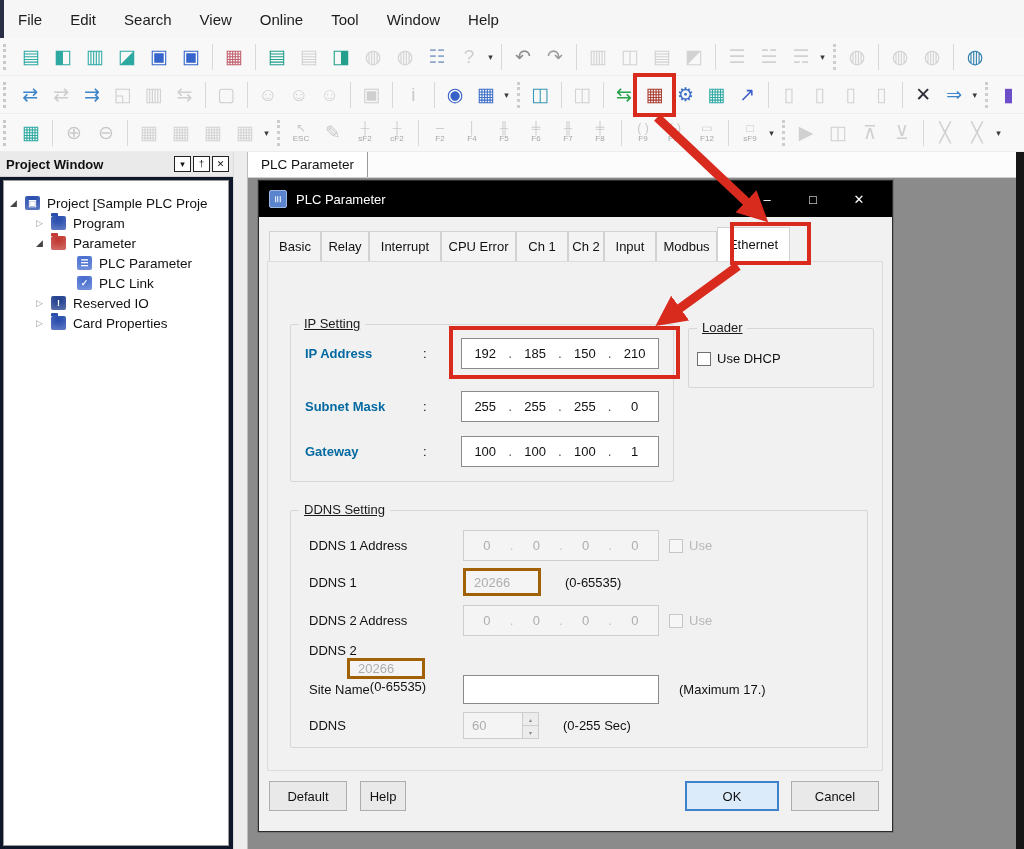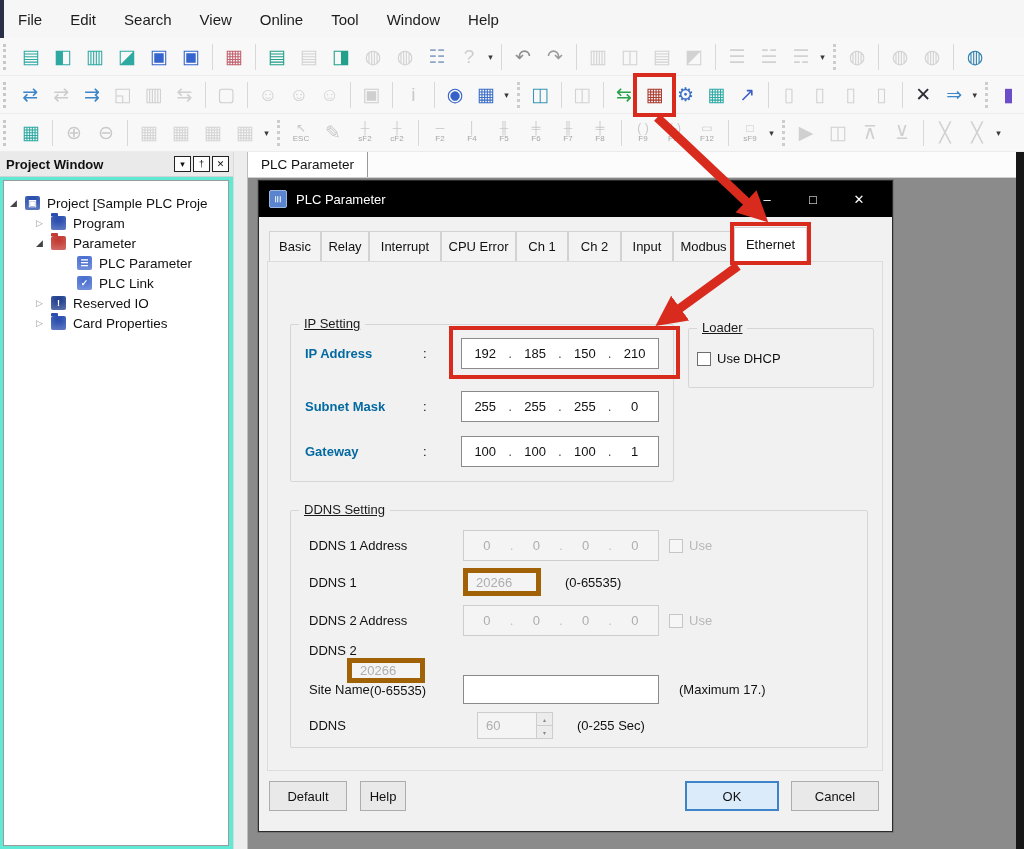--- a/index.html
+++ b/index.html
@@ -20,21 +20,21 @@
   .tsep { width:1px; height:26px; background:#d8d8d8; margin:0 5px; }
   .tsep.dot { width:0; background:none; border-left:3px dotted #cdcdcd; }
   .tbi { width:30px; height:34px; margin:0 1px; display:flex; flex-direction:column;
          align-items:center; justify-content:center; border-radius:3px; }
   .tbi .g { font-size:19px; line-height:1; }
   .tbi.has-fl .g { font-size:12px; }
   .tbi .fl { font-size:8px; line-height:1; color:#a6a6a6; margin-top:1px; }
   .ddc { font-size:9px; color:#3a3a3a; width:11px; text-align:center; }
 
   
-  .project-panel { position:absolute; left:0; top:152px; width:233px; height:697px; background:#5eead4; }
+  .project-panel { position:absolute; left:0; top:152px; width:233px; height:697px; background:#0f172a; }
   .pp-title { height:25px; background:#eaeaea; border-bottom:1px solid #d2d2d2;
               display:flex; align-items:center; padding:0 4px 0 6px; }
   .pp-title .t { font-size:13px; font-weight:bold; color:#111; flex:1; }
   .pp-btn { width:17px; height:16px; background:#fdfdfd; border:1px solid #222; margin-left:2px;
             display:flex; align-items:center; justify-content:center; font-size:9px; color:#111; }
   .pp-tree { position:absolute; left:3px; top:28px; right:4px; bottom:3px;
              background:#fff; border:1px solid #9a9a9a; padding-top:12px; }
   .trow { height:20px; display:flex; align-items:center; font-size:13.5px; color:#111;
           white-space:nowrap; overflow:hidden; }
   .trow.l0 { padding-left:6px; } .trow.l1 { padding-left:32px; } .trow.l2 { padding-left:58px; }
@@ -97,25 +97,25 @@
   .cbrow { position:absolute; left:8px; display:flex; align-items:center; }
   .cb { width:14px; height:14px; background:#fff; border:1px solid #6e6e6e; margin-right:6px; flex:0 0 14px; }
   .cb.dis { border-color:#c6c6c6; background:#f6f6f6; }
   .cb-label { font-size:13px; color:#111; }
   .cb-label.gray { color:#b8b8b8; }
 
   .drow { position:absolute; left:18px; display:flex; align-items:center; }
   .drow .lbl { width:154px; font-size:13px; color:#111; }
   .hint { font-size:13px; color:#111; margin-left:24px; }
   .hint.tight { margin-left:20px; }
-  .port-input { width:78px; height:28px; background:#f4f4f4; border:5px solid #a16207;
+  .port-input { width:78px; height:28px; background:#f4f4f4; border:3px solid #a16207;
                 font-size:13px; color:#aeaeae; display:flex; align-items:center; padding-left:8px; }
   .text-input { width:196px; height:29px; background:#fff; border:1px solid #8a8a8a; }
   .ip-input.ddns { width:196px; }
-  .spin { width:76px; height:27px; border:1px solid #cdcdcd; background:#f4f4f4; display:flex;margin-left:14px; }
+  .spin { width:76px; height:27px; border:1px solid #cdcdcd; background:#f4f4f4; display:flex; }
   .spin .val { flex:1; font-size:13px; color:#aeaeae; display:flex; align-items:center; padding-left:8px; }
   .spin .btns { width:16px; display:flex; flex-direction:column; border-left:1px solid #cdcdcd; }
   .spin .btns span { flex:1; font-size:6px; color:#8a8a8a; display:flex; align-items:center;
                      justify-content:center; background:#ececec; }
   .spin .btns span:first-child { border-bottom:1px solid #cdcdcd; }
 
   .dbtn { position:absolute; top:564px; height:30px; background:#e9e9e9; border:1px solid #adadad;
           font-size:13px; color:#111; display:flex; align-items:center; justify-content:center; }
   .b-default { left:10px;  width:78px; }
   .b-help    { left:101px; width:46px; }
@@ -524,21 +524,21 @@
           <span class="wc">✕</span>
         </span>
     </div>
     <div class="dlg-body">
       <div class="dlg-tabs" id="dlgTabs">
           <span class="dtab" style="width: 52px;">Basic</span>
           <span class="dtab" style="width: 48px;">Relay</span>
           <span class="dtab" style="width: 72px;">Interrupt</span>
           <span class="dtab" style="width: 75px;">CPU Error</span>
           <span class="dtab" style="width: 52px;">Ch 1</span>
-          <span class="dtab" style="width: 53px;">Ch 2</span>
+          <span class="dtab" style="width: 36px;">Ch 2</span>
           <span class="dtab" style="width: 52px;">Input</span>
           <span class="dtab" style="width: 61px;">Modbus</span>
           <span class="dtab active" style="width: 73px;">Ethernet</span>
         </div>
       <div class="tab-page">
 
         <div class="gbox gb-ip">
           <span class="gb-label">IP Setting</span>
           <div id="ipRows">
               <div class="iprow" style="top: 13px;">

